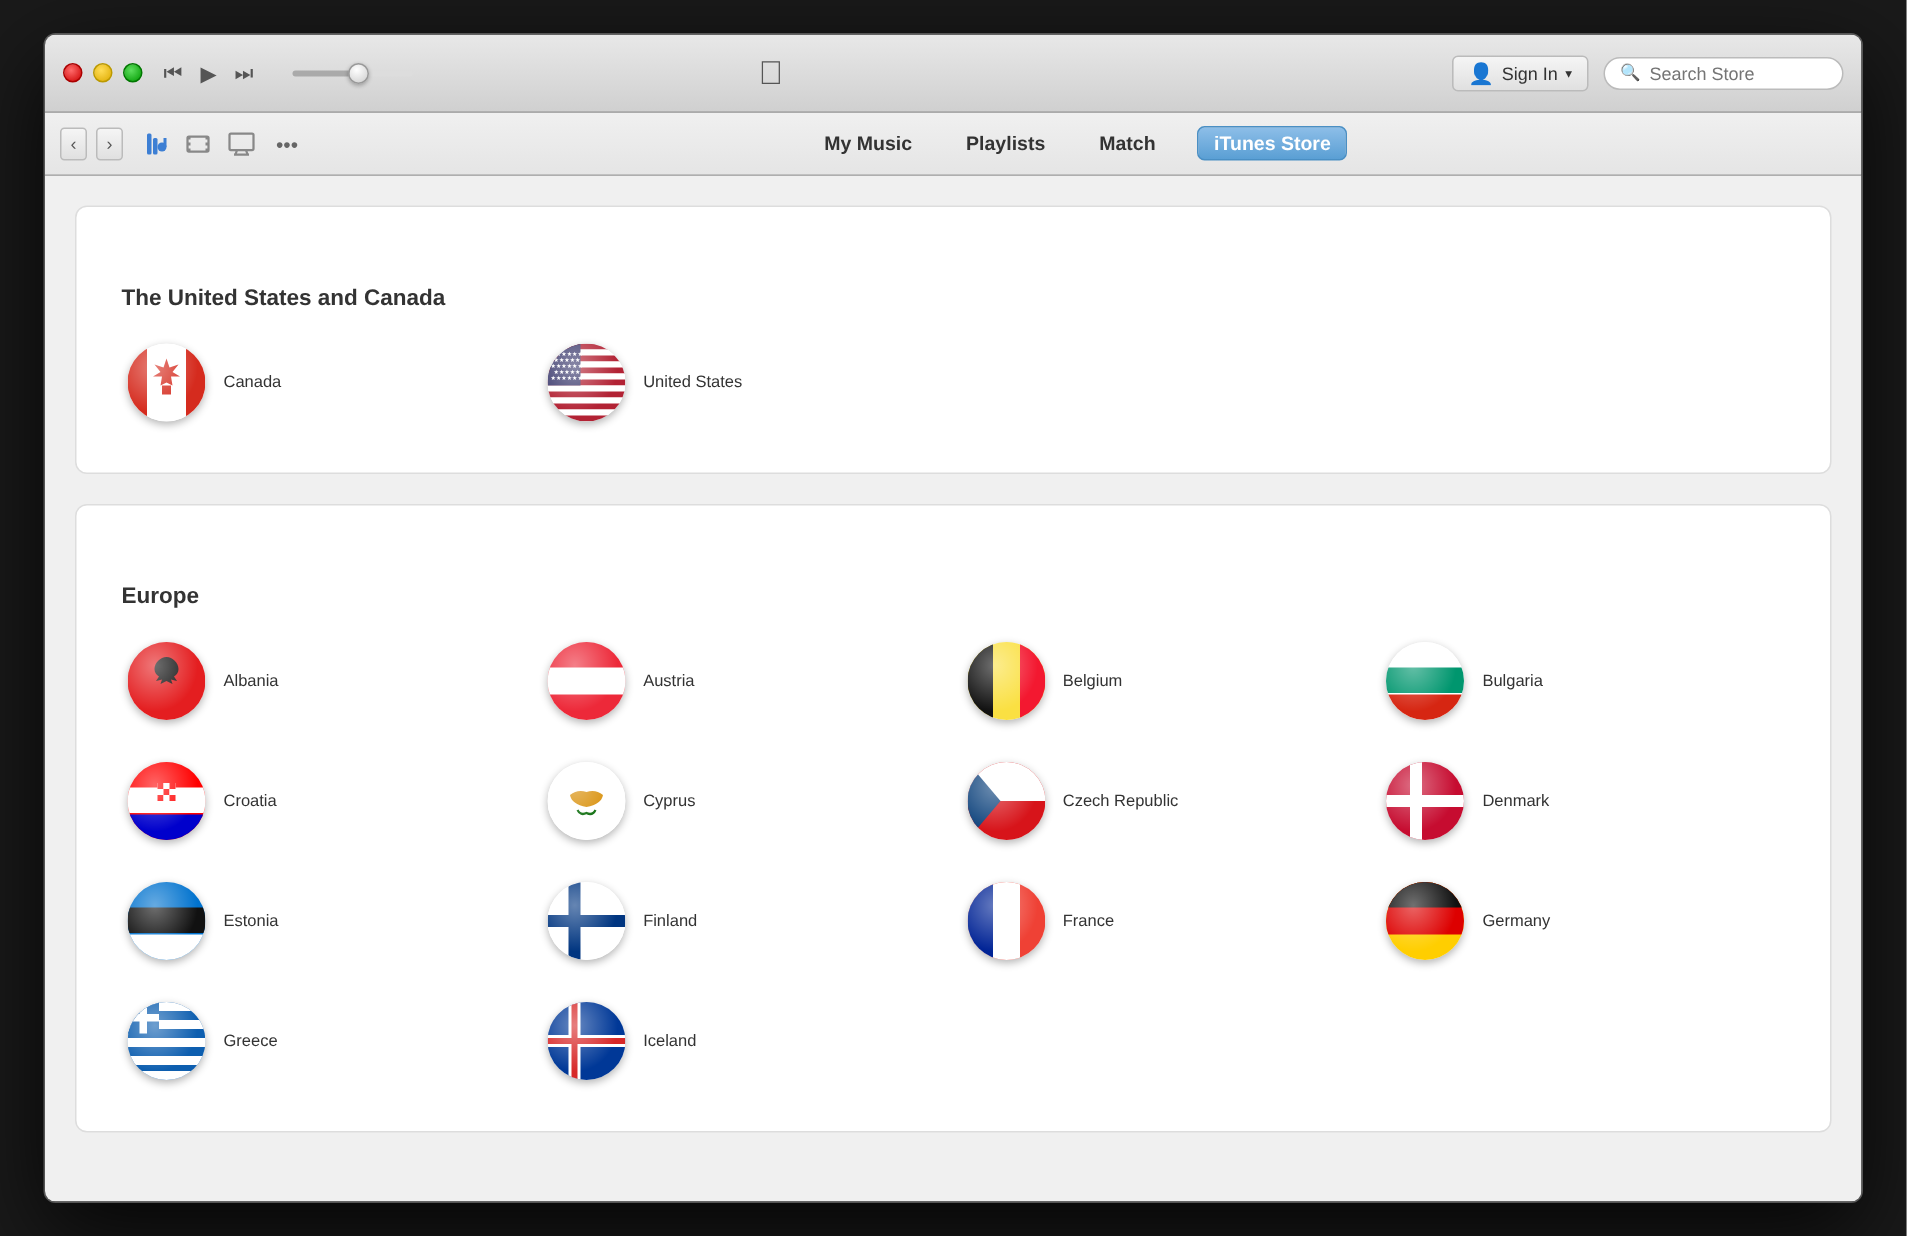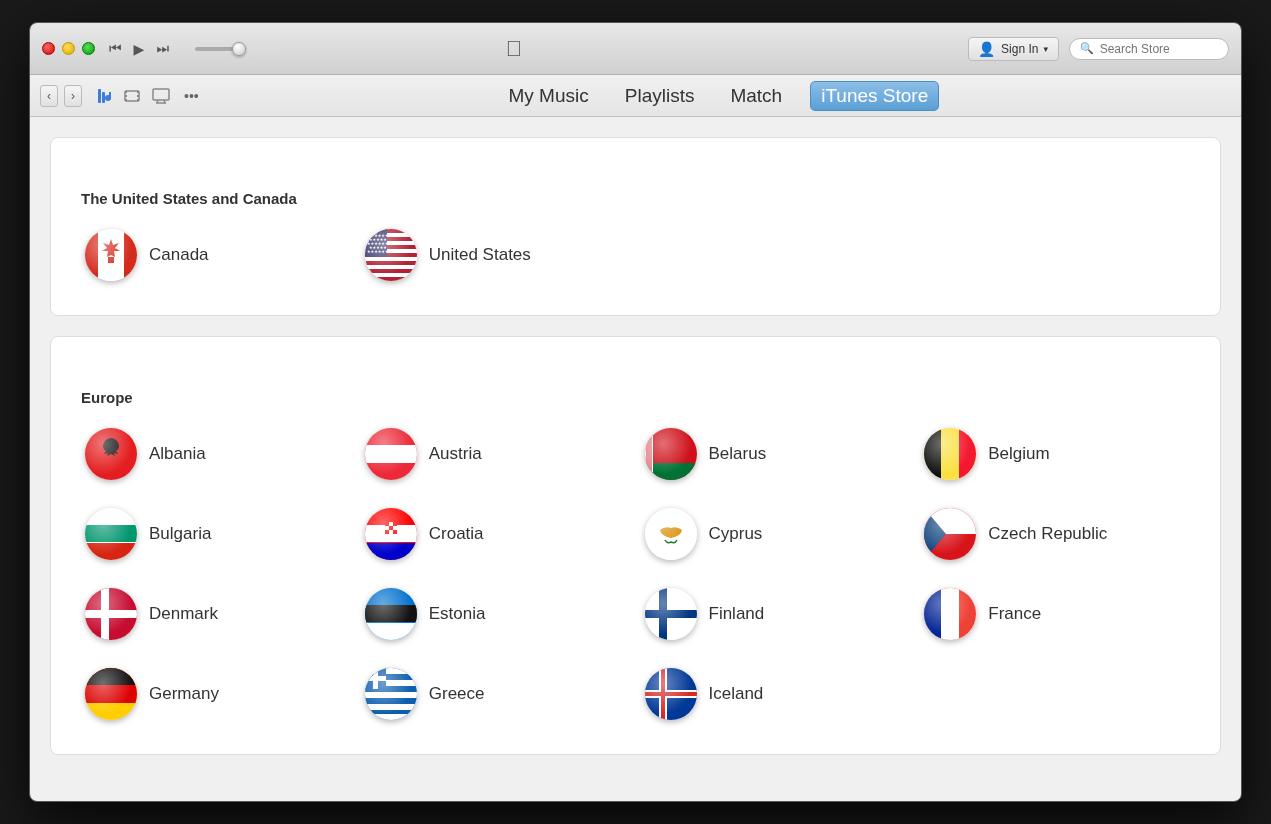--- a/index.html
+++ b/index.html
@@ -198,26 +198,27 @@
     }
 
     .toolbar-nav {
       display: flex;
       gap: 20px;
       margin: 0 auto;
       align-items: center;
     }
 
     .nav-tab {
-      font-size: 19px;
+      font-size: 13px;
       color: #333;
       cursor: pointer;
       padding: 4px 8px;
       border-radius: 4px;
       text-decoration: none;
+      font-weight: bold;
     }
 
     .nav-tab.active {
       background: linear-gradient(to bottom, #8dbee8, #5a9fd4);
       color: #fff;
       border: 1px solid #4a8fc4;
       border-radius: 5px;
       padding: 3px 10px;
     }
 
@@ -273,21 +274,21 @@
       box-shadow: 0 2px 6px rgba(0,0,0,0.3);
       position: relative;
     }
 
     .flag-circle svg {
       width: 100%;
       height: 100%;
     }
 
     .country-name {
-      font-size: 17px;
+      font-size: 11px;
       color: #333;
     }
 
     .flag-overlay {
       position: absolute;
       top: 0; left: 0; right: 0; bottom: 0;
       background: radial-gradient(ellipse at 35% 30%, rgba(255,255,255,0.4) 0%, transparent 60%);
       border-radius: 50%;
       pointer-events: none;
     }
@@ -450,33 +451,20 @@
           <div class="flag-circle">
             <svg viewBox="0 0 52 52" xmlns="http://www.w3.org/2000/svg">
               <rect width="52" height="52" fill="#ed2939"></rect>
               <rect y="17" width="52" height="18" fill="white"></rect>
             </svg>
             <div class="flag-overlay"></div>
           </div>
           <span class="country-name">Austria</span>
         </div>
 
-        <div class="country-item">
-          <div class="flag-circle">
-            <svg viewBox="0 0 52 52" xmlns="http://www.w3.org/2000/svg">
-              <rect width="52" height="52" fill="#cf101a"></rect>
-              <rect y="35" width="52" height="17" fill="#007236"></rect>
-              <rect width="8" height="52" fill="white"></rect>
-
-              <rect x="1" y="5" width="6" height="42" fill="#cf101a" opacity="0.5"></rect>
-            </svg>
-            <div class="flag-overlay"></div>
-          </div>
-          <span class="country-name">Belarus</span>
-        </div>
 
         <div class="country-item">
           <div class="flag-circle">
             <svg viewBox="0 0 52 52" xmlns="http://www.w3.org/2000/svg">
               <rect width="52" height="52" fill="#FAE042"></rect>
               <rect width="17" height="52" fill="#111"></rect>
               <rect x="35" width="17" height="52" fill="#F31830"></rect>
             </svg>
             <div class="flag-overlay"></div>
           </div>

